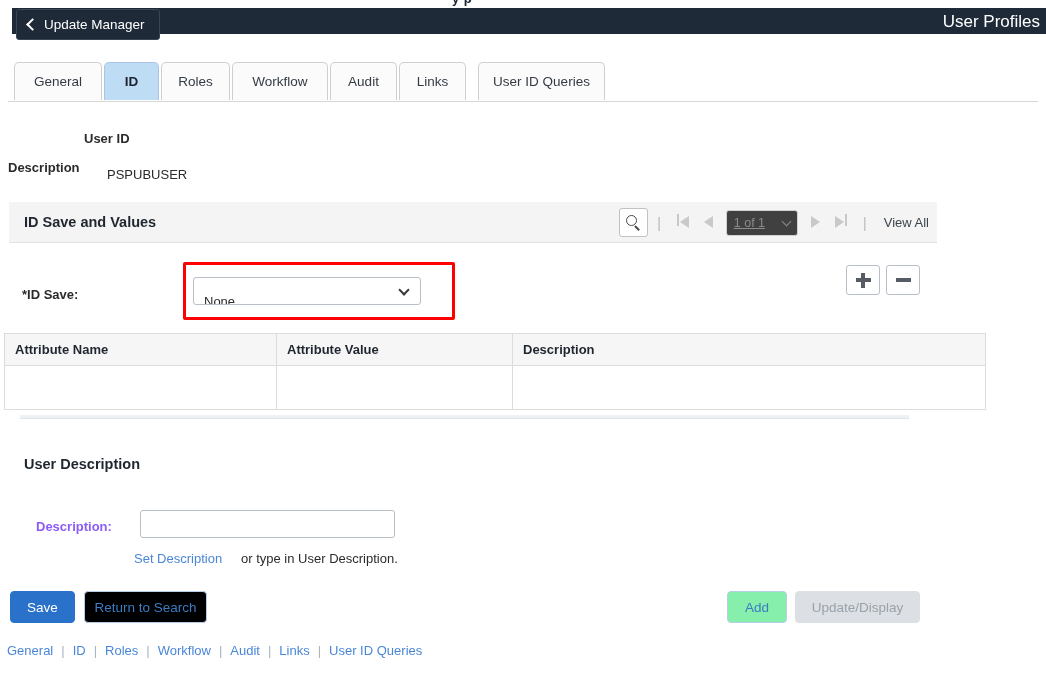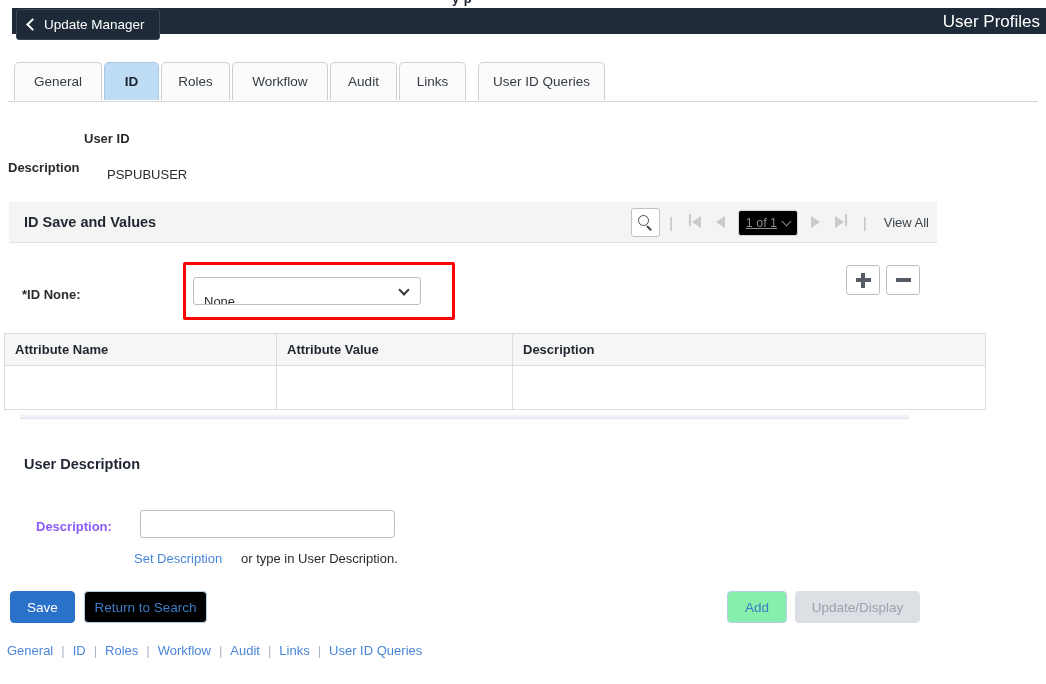--- a/index.html
+++ b/index.html
@@ -113,22 +113,22 @@
     border-right:9px solid #c9c9c9; }
   .tri-r { display:inline-block; width:0;height:0;
     border-top:6px solid transparent; border-bottom:6px solid transparent;
     border-left:9px solid #c9c9c9; }
   .bar-l { display:inline-block; width:2px;height:12px;background:#c9c9c9;
     vertical-align:2px; margin-right:1px;}
   .bar-r { display:inline-block; width:2px;height:12px;background:#c9c9c9;
     vertical-align:2px; margin-left:1px;}
   .pager {
     height: 26px; padding: 0 7px; margin: 0 4px;
-    background: #000000; border: 1px solid #d2d2d2; border-radius: 3px;
-    display: flex; align-items: center; gap: 6px;
+    background: #404040; border: 1px solid #d2d2d2; border-radius: 3px;
+    display: flex; align-items: center; gap: 18px;
     font-size: 12.5px; color: #8b8b8b; cursor: pointer; text-decoration: underline;
   }
   .pager .cv {
     display:inline-block; width:7px;height:7px;
     border-right:1.6px solid #8b8b8b; border-bottom:1.6px solid #8b8b8b;
     transform: rotate(45deg); margin-bottom:3px;
   }
   .viewall {
     font-size: 13px; color: #3c444d; padding-left: 8px; cursor: pointer;
   }
@@ -300,21 +300,21 @@
       <span>1 of 1</span>
       <span class="cv"></span>
     </div>
     <span class="arw"><span class="tri-r"></span></span>
     <span class="arw"><span class="tri-r"></span><span class="bar-r"></span></span>
     <span class="pipe">|</span>
     <span class="viewall">View All</span>
   </div>
 </div>
 
-<div class="idtype-label">*ID None:</div>
+<div class="idtype-label">*ID Save:</div>
 <select class="idtype-select">
   <option>None</option>
 </select>
 <span class="sel-cv"></span>
 <div class="redbox"></div>
 
 <div class="pm-btn" id="addRowBtn">
   <span style="position:relative;width:15px;height:15px;display:block;">
     <span class="plus-h" style="top:5.75px;left:0;"></span>
     <span class="plus-v" style="left:5.75px;top:0;"></span>

